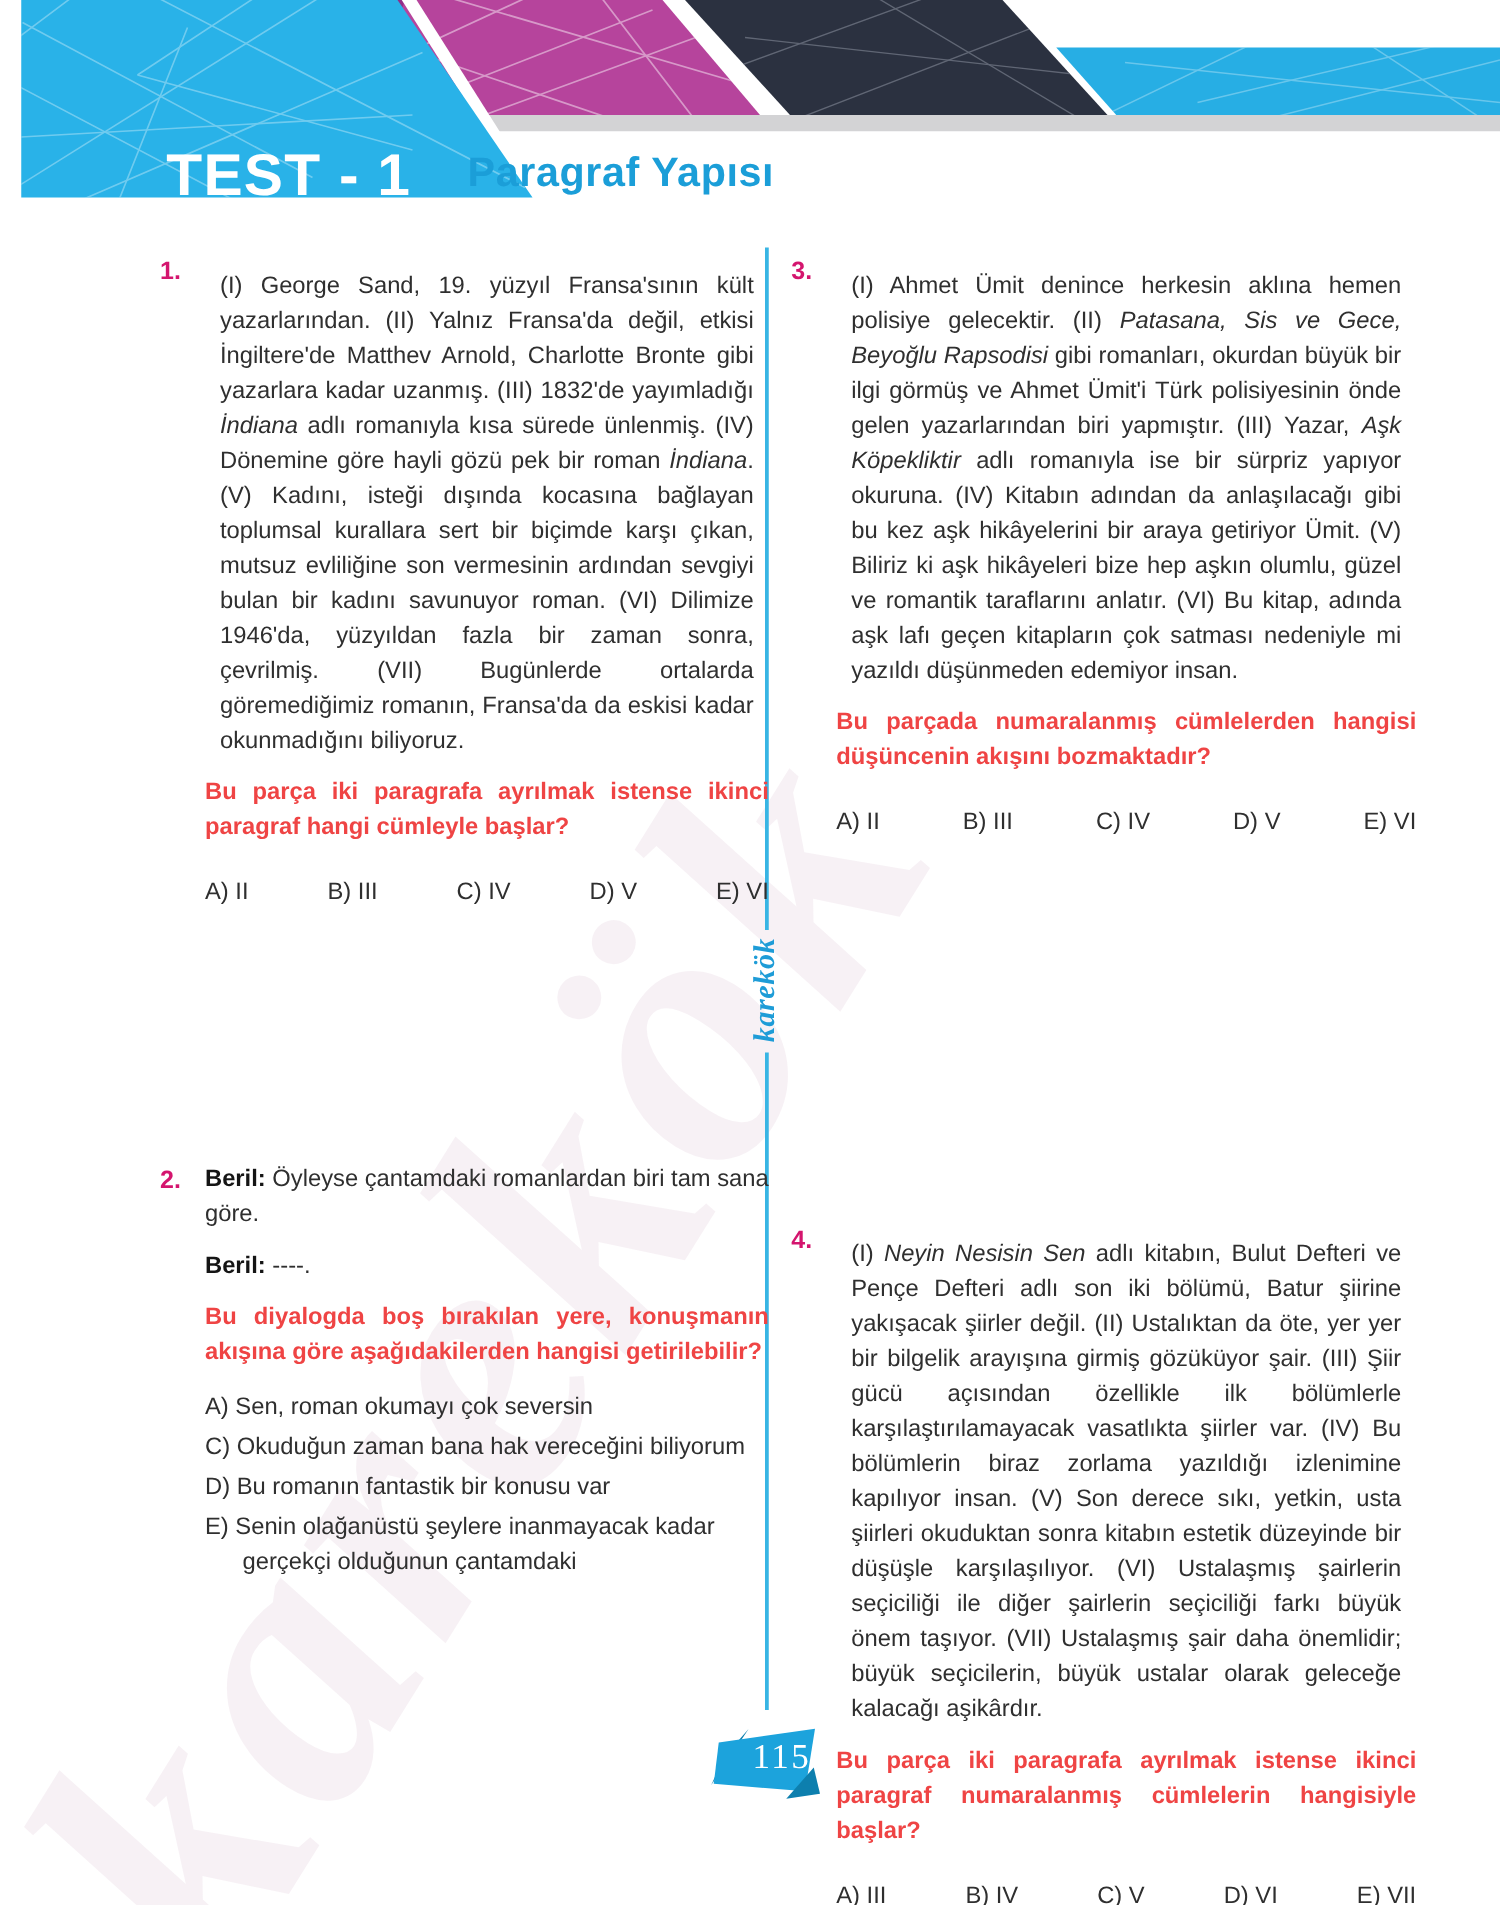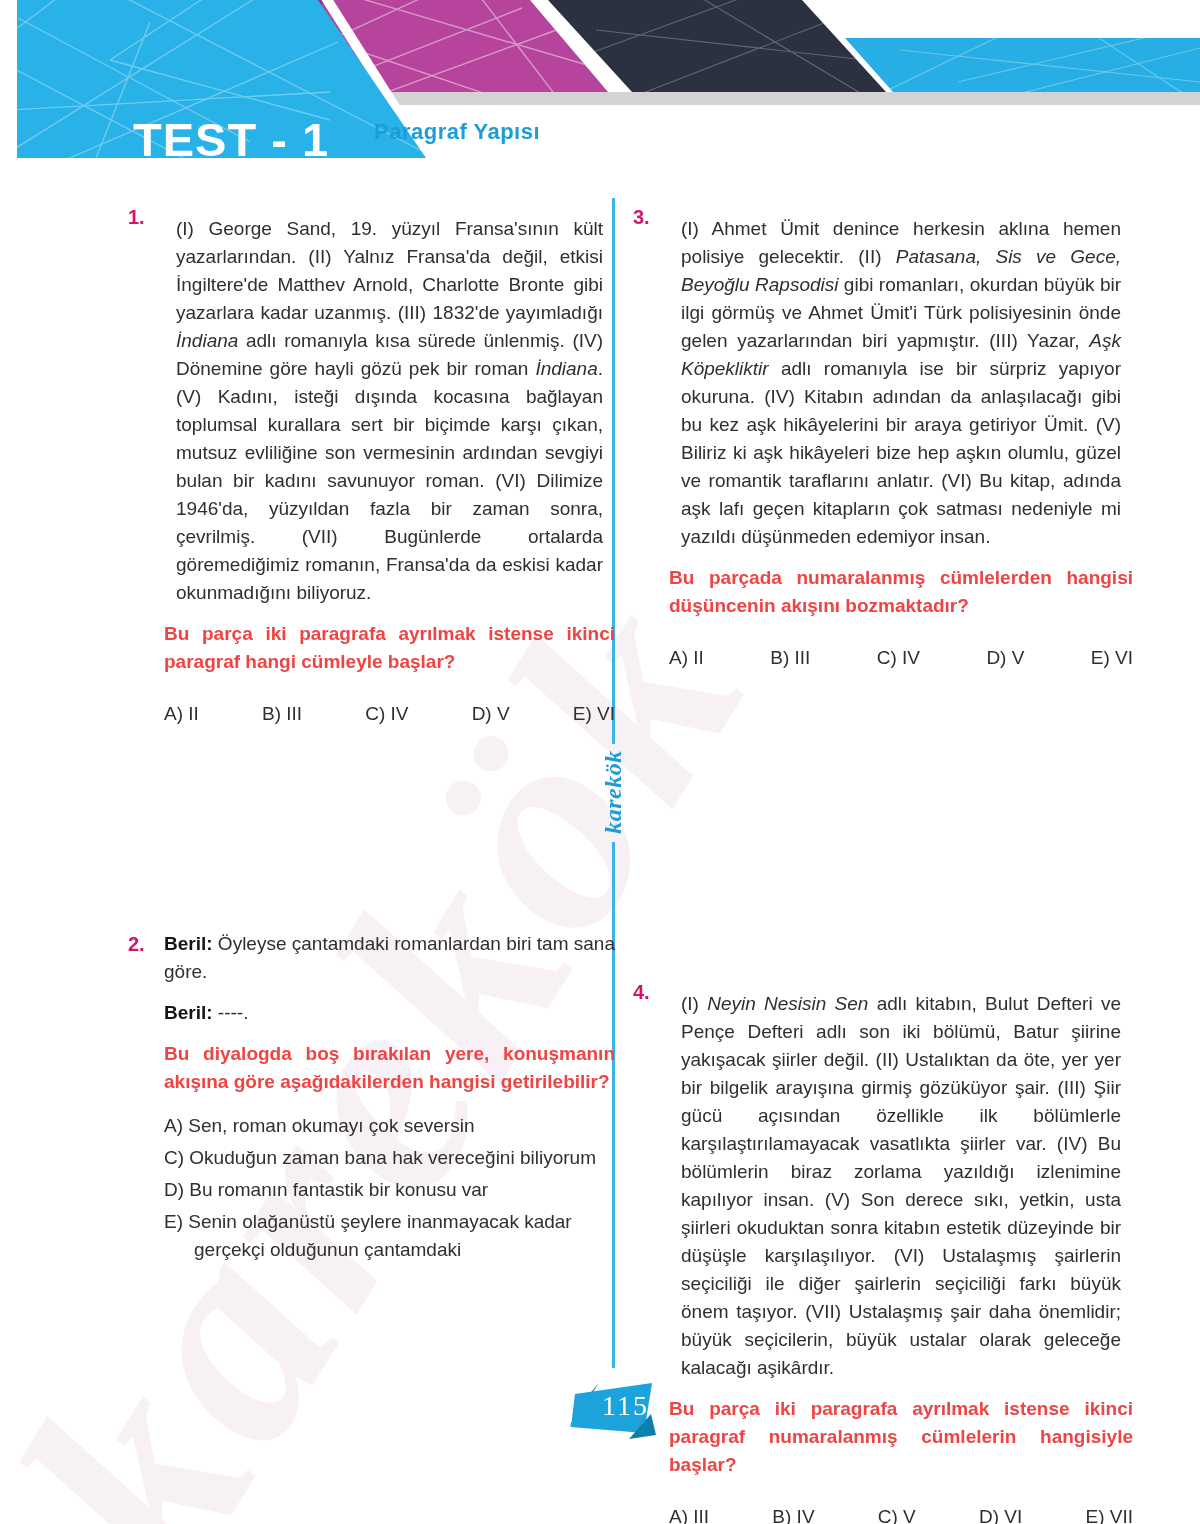--- a/index.html
+++ b/index.html
@@ -9,21 +9,21 @@
     font-family:"Liberation Sans",sans-serif;color:#2f2f2f;
   }
   
   .header-banner{position:absolute;left:0;top:0;width:1200px;height:170px;}
   .test-label{
     position:absolute;left:133px;top:112px;z-index:3;
     font-size:47px;font-weight:bold;color:#ffffff;letter-spacing:1px;
   }
   .header-subtitle{
     position:absolute;left:374px;top:119px;z-index:3;
-    font-size:22px;font-weight:bold;color:#1b9ed8;letter-spacing:.5px;
+    font-size:33px;font-weight:bold;color:#1b9ed8;letter-spacing:.5px;
   }
   
   .watermark-big{
     position:absolute;left:-50px;top:1450px;z-index:0;
     transform:rotate(-58deg);transform-origin:left top;
     font-family:"Liberation Serif",serif;font-style:italic;font-weight:bold;
     font-size:300px;letter-spacing:12px;color:rgba(172,122,158,0.10);
     white-space:nowrap;pointer-events:none;
   }
   

